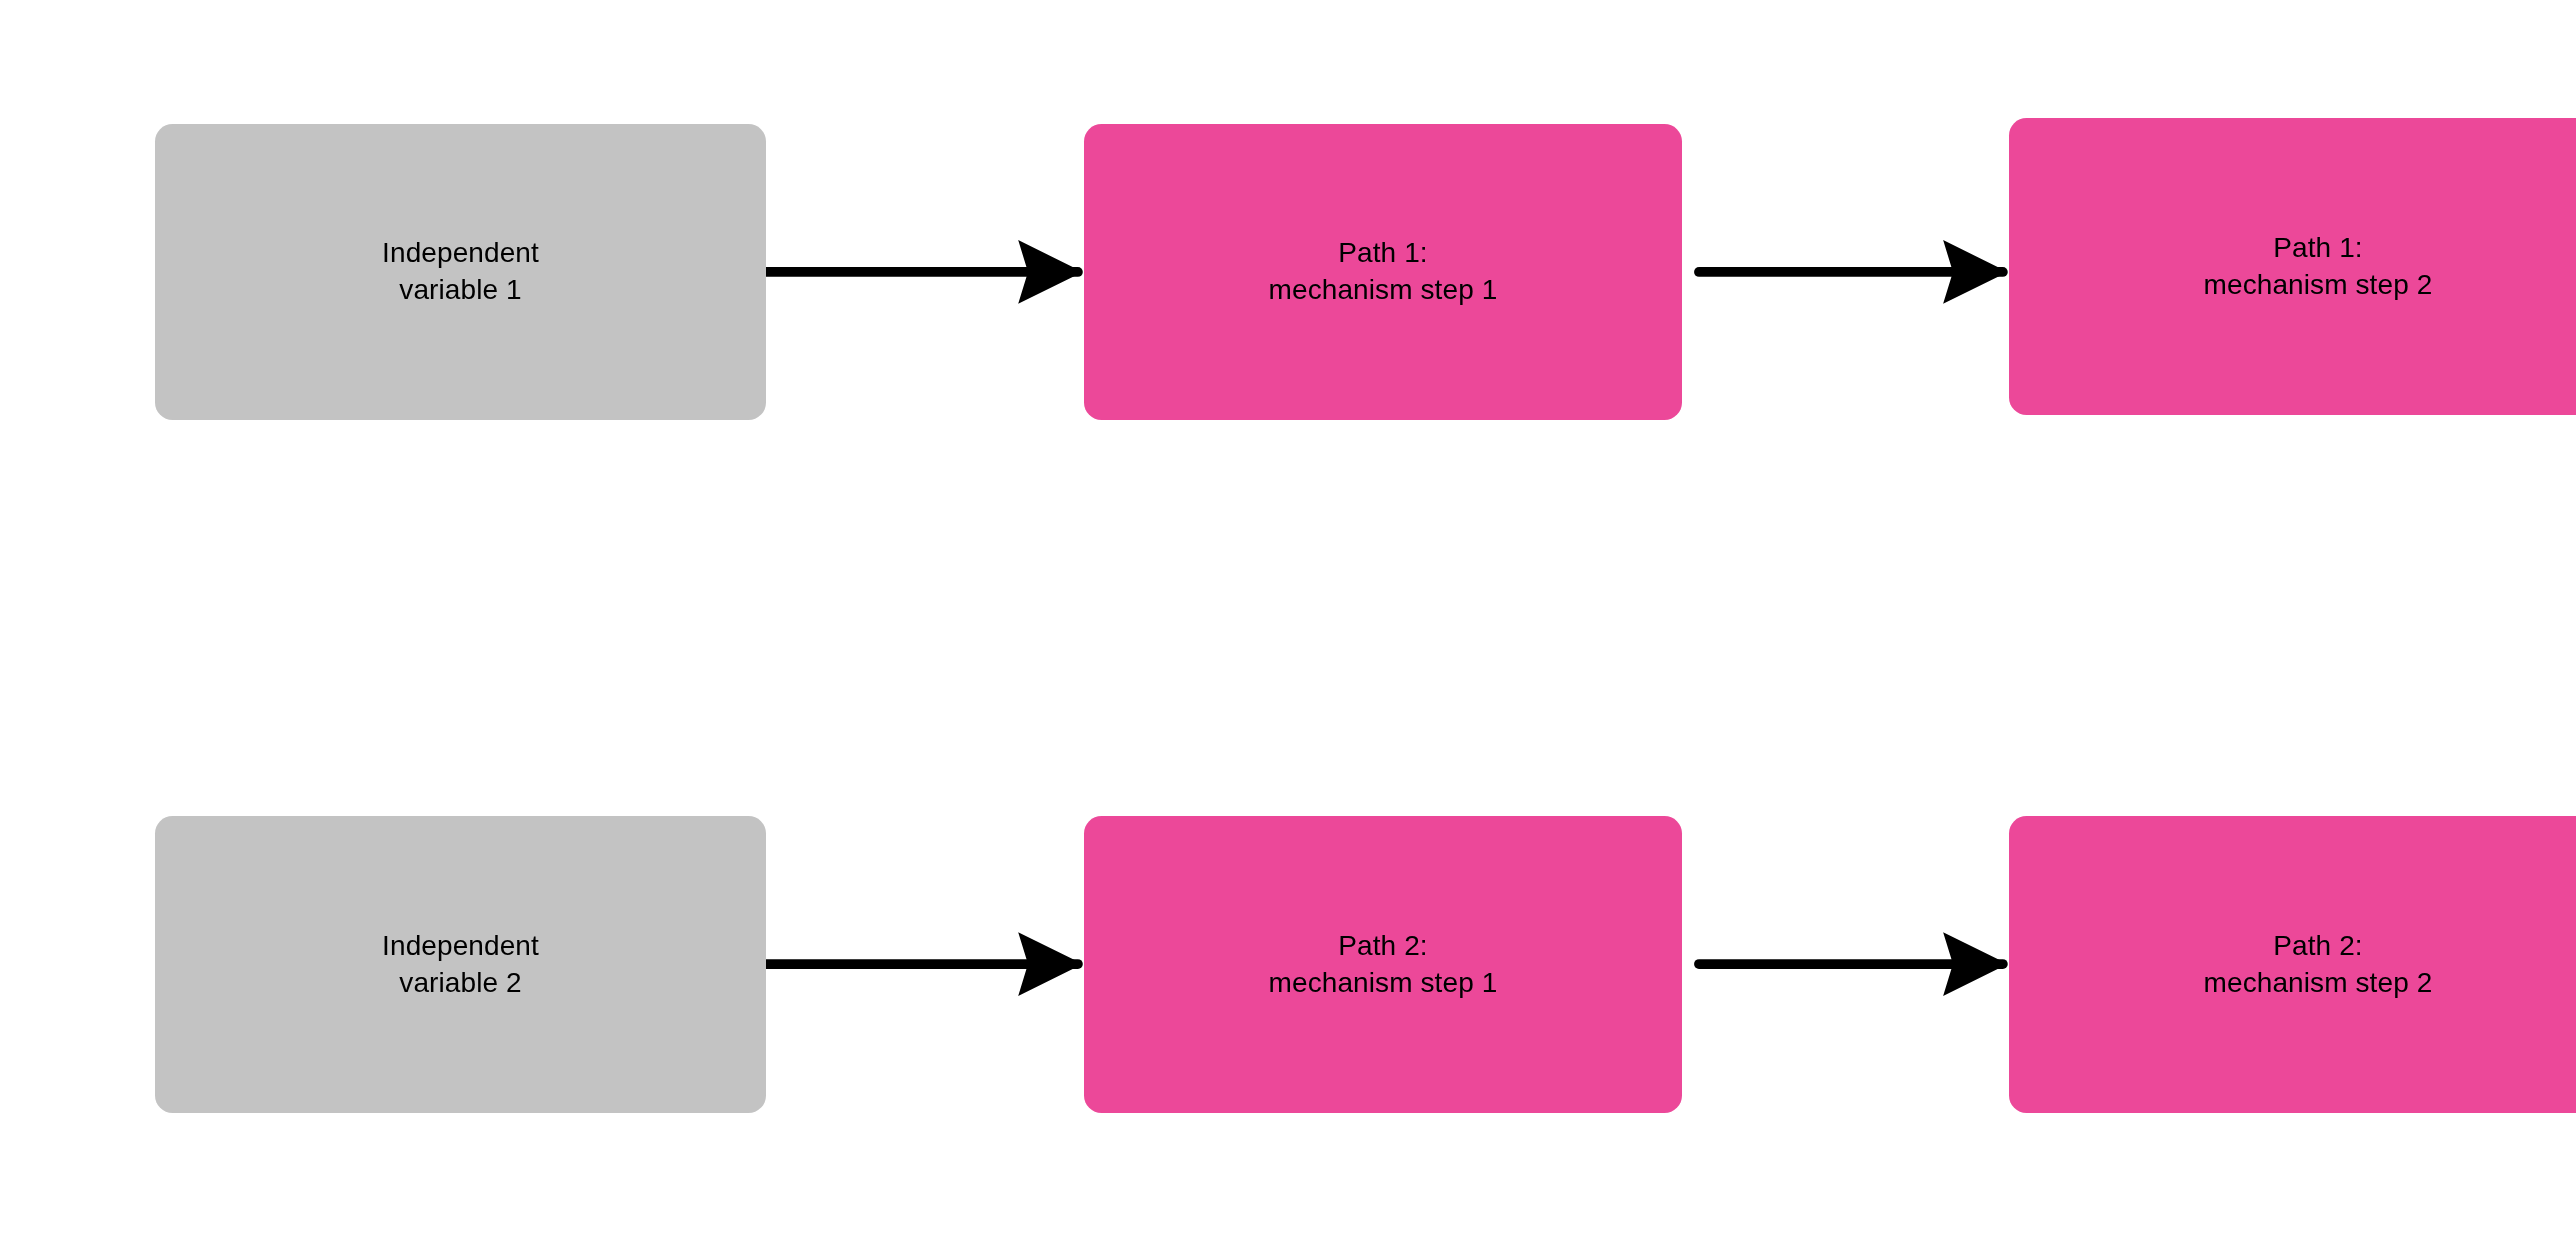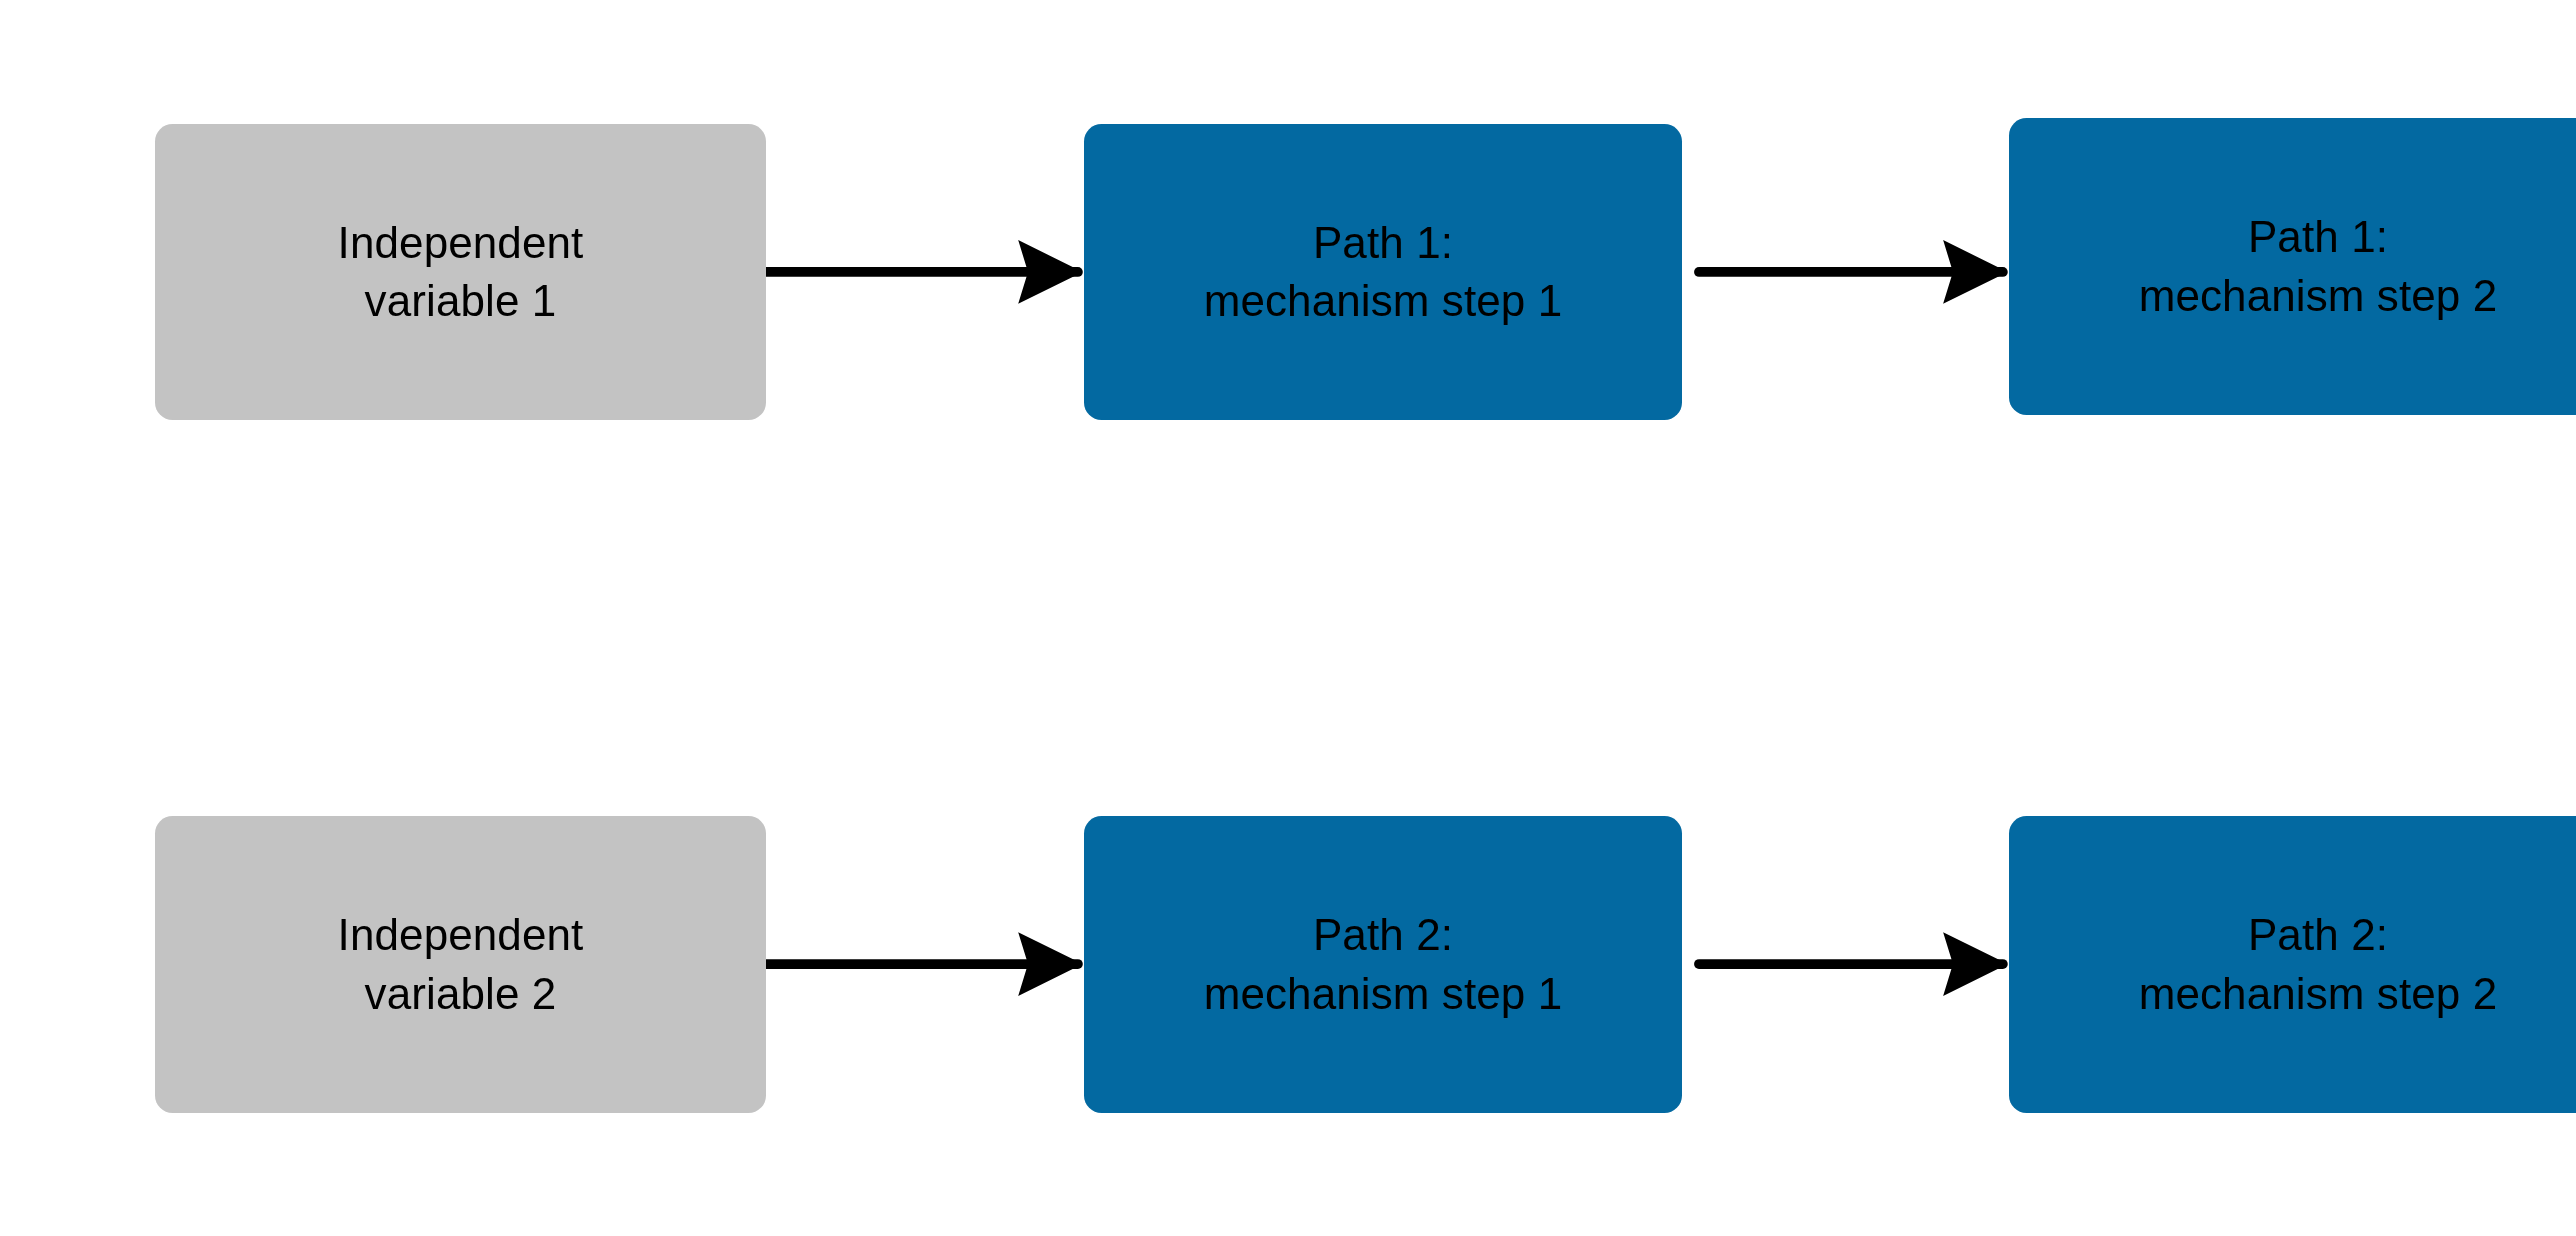--- a/index.html
+++ b/index.html
@@ -22,32 +22,32 @@
   }
   .node {
     position: absolute;
     box-sizing: border-box;
     border-radius: 17.5px;
     display: flex;
     align-items: center;
     justify-content: center;
     text-align: center;
     color: #000000;
-    font-size: 44px;
+    font-size: 28px;
     line-height: 1.32;
     letter-spacing: 0.1px;
     font-weight: 400;
     white-space: pre-line;
     padding: 5.2px 12.4px;
   }
   .node.variable {
     background: #c3c3c3;
   }
   .node.mechanism {
-    background: #0369a1;
+    background: #ec4899;
   }
   .node-label {
     display: block;
     white-space: pre-line;
   }
   #edge-layer {
     position: absolute;
     left: 0;
     top: 0;
     width: 3709px;

